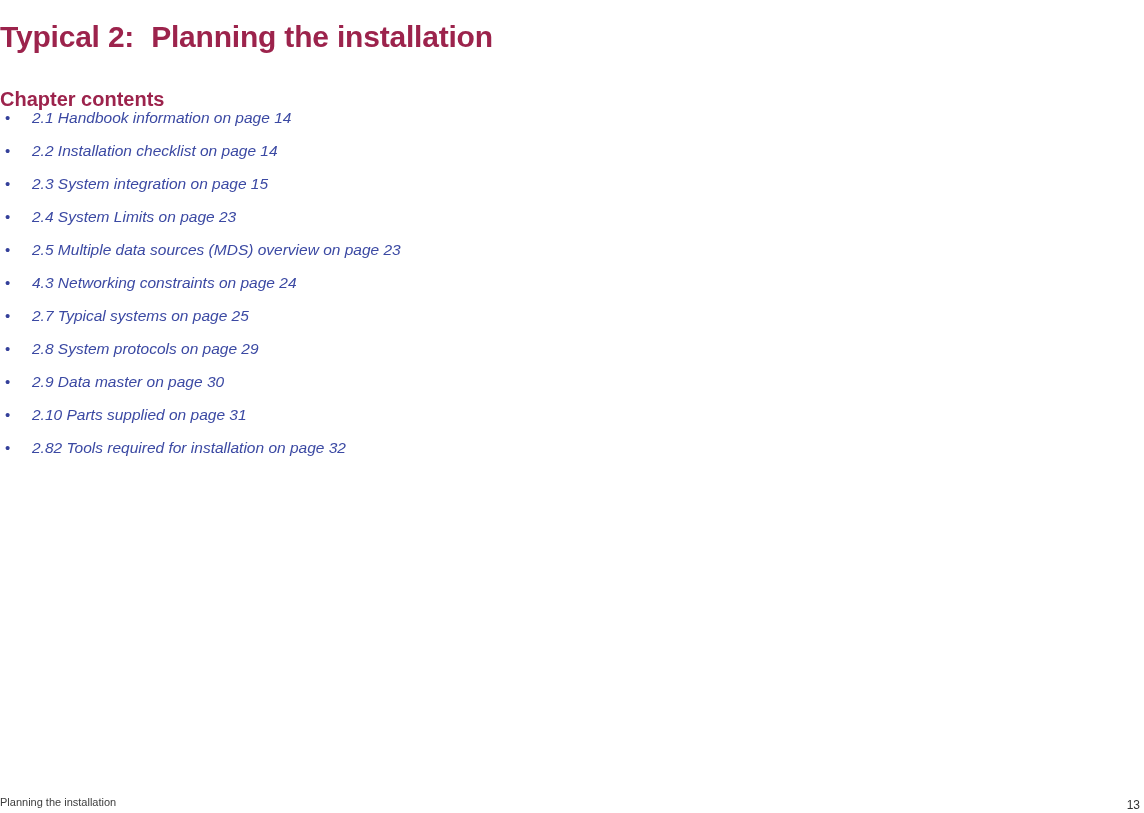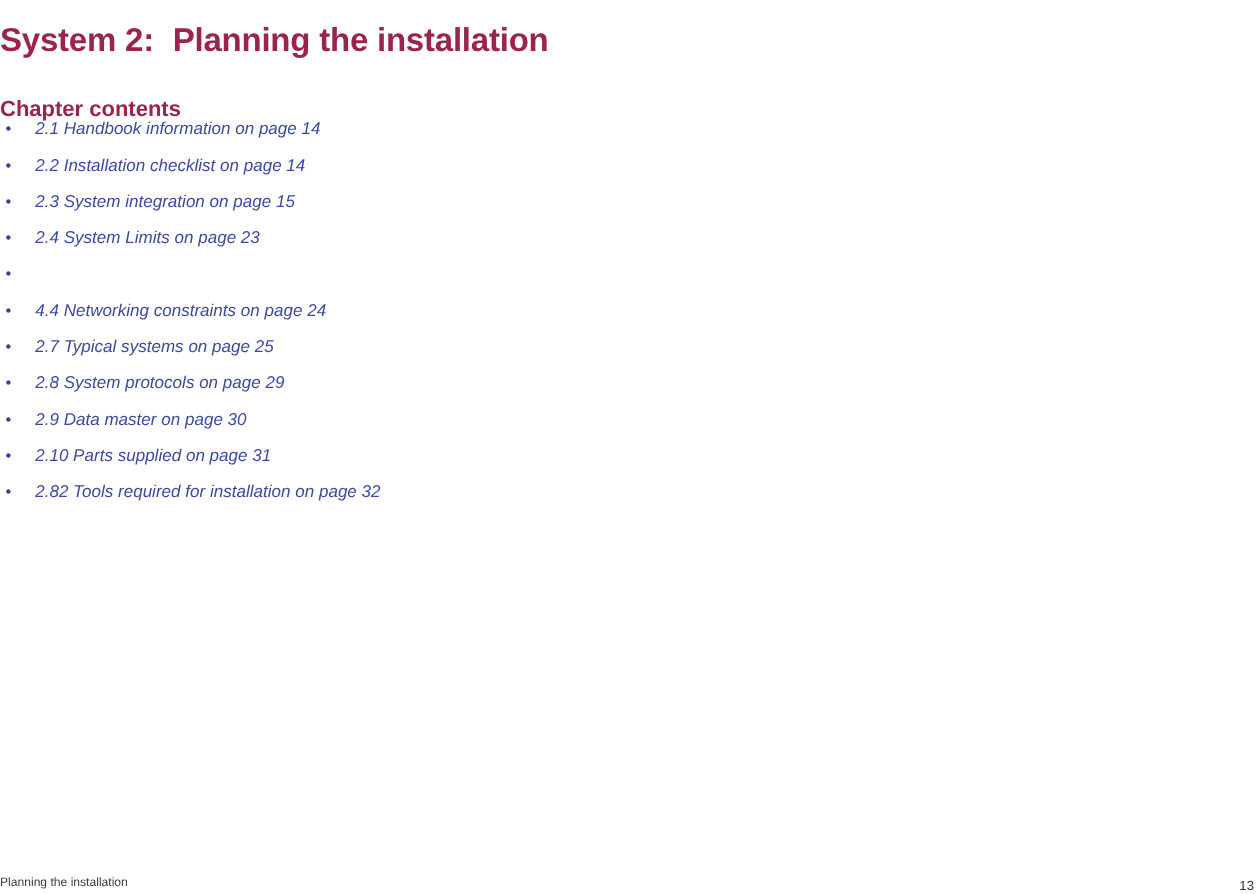--- a/index.html
+++ b/index.html
@@ -118,21 +118,21 @@
     text-align: right;
     margin-left: 34px;
   }
 </style>
 </head>
 <body>
 
 <div class="page">
 
   <h1 class="chapter-title">
-    <span class="ct-num">System 2:</span><span class="ct-gap"></span><span class="ct-name">Planning the installation</span>
+    <span class="ct-num">Typical 2:</span><span class="ct-gap"></span><span class="ct-name">Planning the installation</span>
   </h1>
 
   <h2 class="contents-heading">Chapter contents</h2>
 
   <ul class="contents-list">
     <li>
       <span class="toc-bullet">•</span>
       <a class="toc-link" href="#">2.1 Handbook information on page 14</a>
     </li>
     <li>
@@ -142,24 +142,25 @@
     <li>
       <span class="toc-bullet">•</span>
       <a class="toc-link" href="#">2.3 System integration on page 15</a>
     </li>
     <li>
       <span class="toc-bullet">•</span>
       <a class="toc-link" href="#">2.4 System Limits on page 23</a>
     </li>
     <li>
       <span class="toc-bullet">•</span>
+      <a class="toc-link" href="#">2.5 Multiple data sources (MDS) overview on page 23</a>
     </li>
     <li>
       <span class="toc-bullet">•</span>
-      <a class="toc-link" href="#">4.4 Networking constraints on page 24</a>
+      <a class="toc-link" href="#">4.3 Networking constraints on page 24</a>
     </li>
     <li>
       <span class="toc-bullet">•</span>
       <a class="toc-link" href="#">2.7 Typical systems on page 25</a>
     </li>
     <li>
       <span class="toc-bullet">•</span>
       <a class="toc-link" href="#">2.8 System protocols on page 29</a>
     </li>
     <li>

